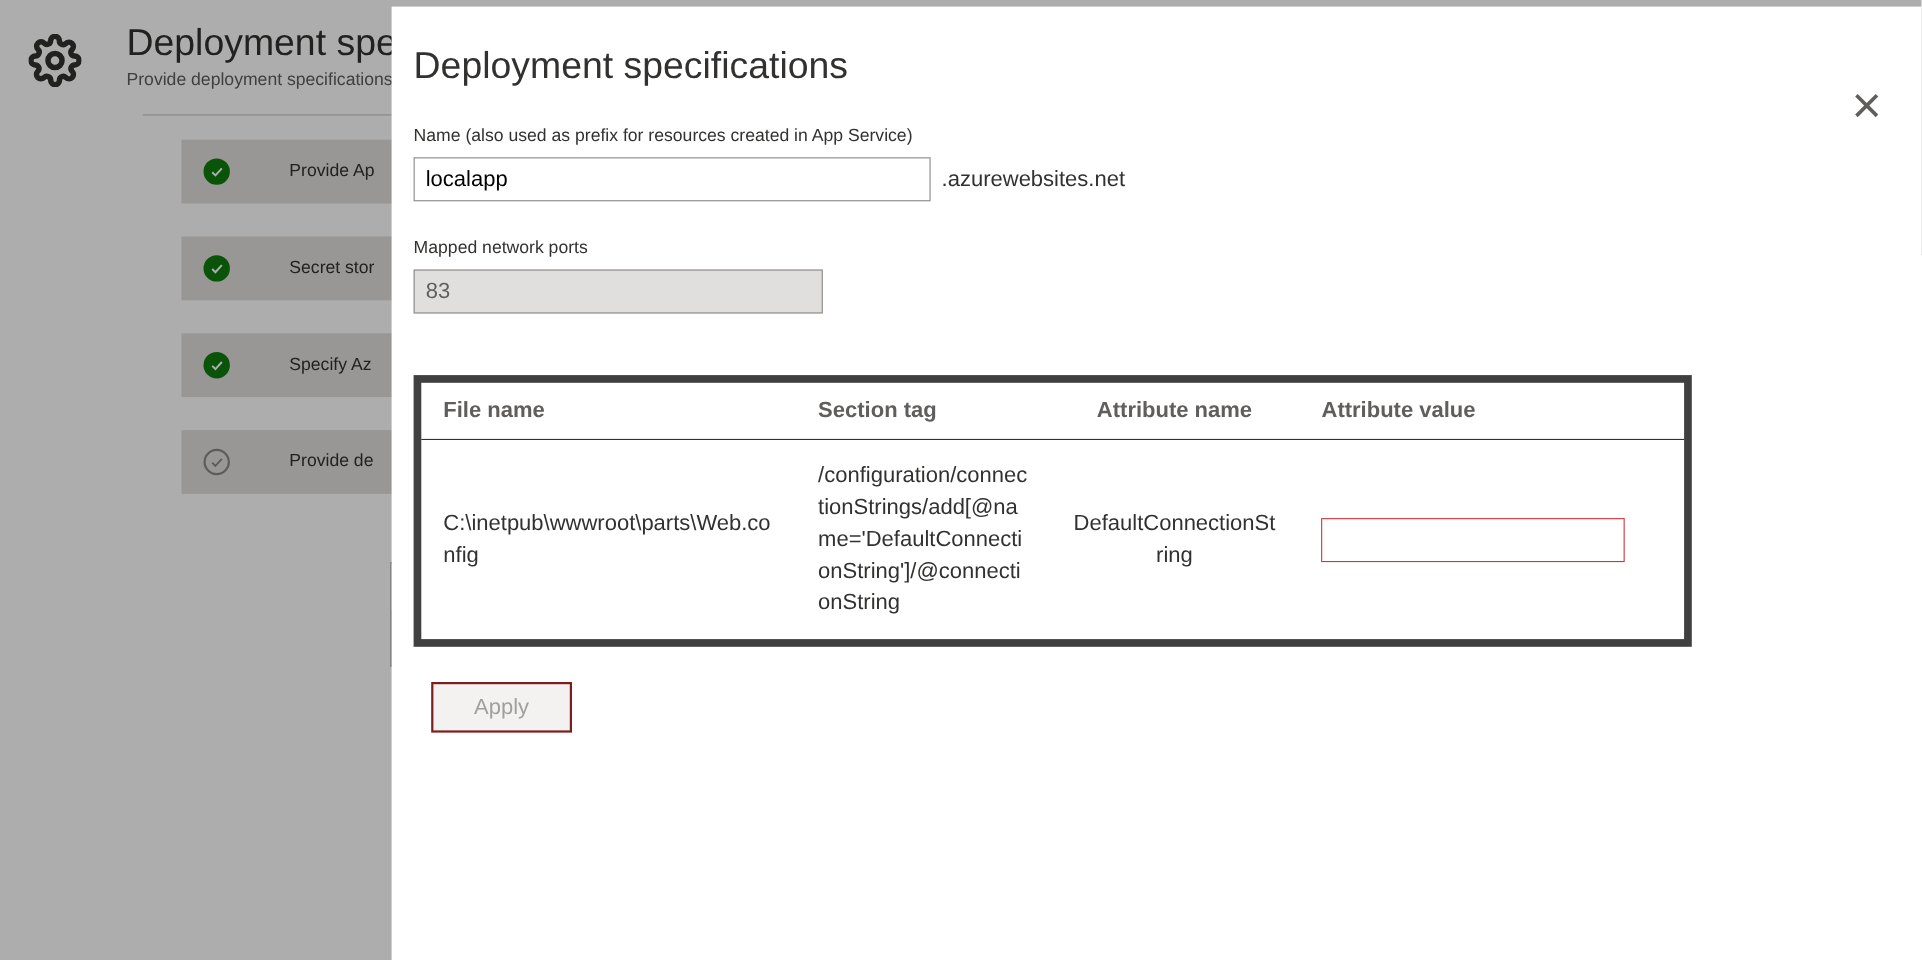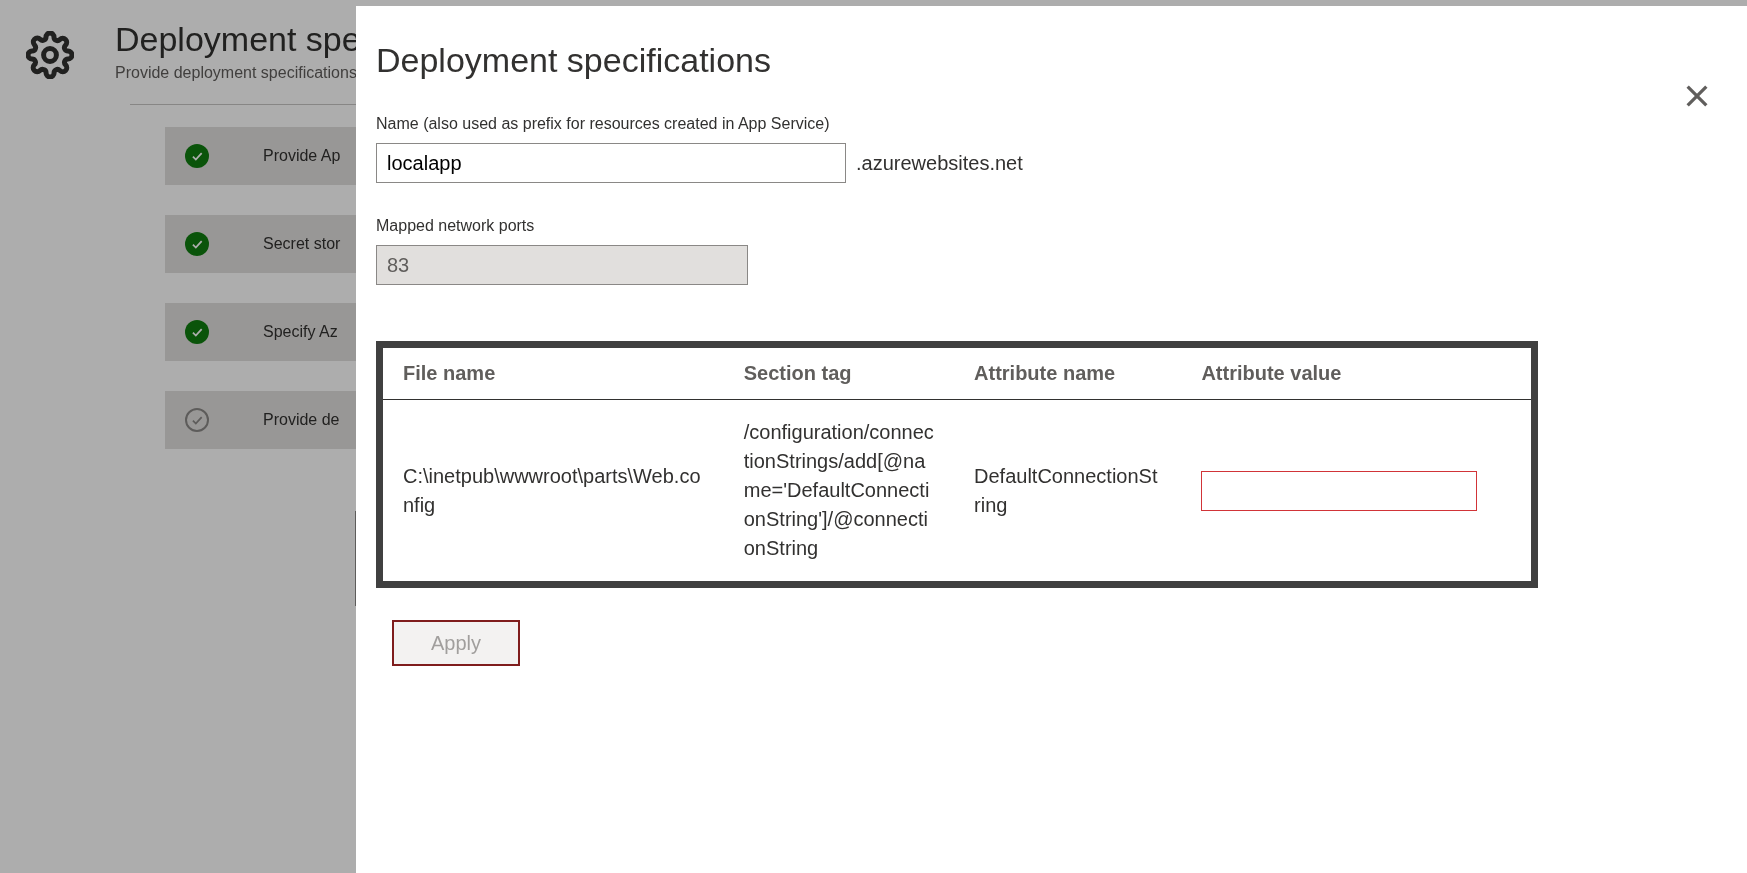--- a/index.html
+++ b/index.html
@@ -226,21 +226,21 @@
       align-items:center;
     }
     .prop-td {
       font-size: 20px;
       padding: 18px 20px;
       word-break: break-word;
       line-height: 1.45;
     }
     .col1 { width: 345px; }
     .col2 { width: 233px; }
-    .col3 { width: 230px; }
+    .col3 { width: 230px; text-align: center; }
     .col4 { width: 354px; display:flex; align-items:center;}
     .attr-value-input {
       border: 1px solid #d13438;
       height: 40px;
       width: 276px;
       padding: 0 8px;
       font-size: 18px;
       font-family: inherit;
     }
     .apply-btn {

